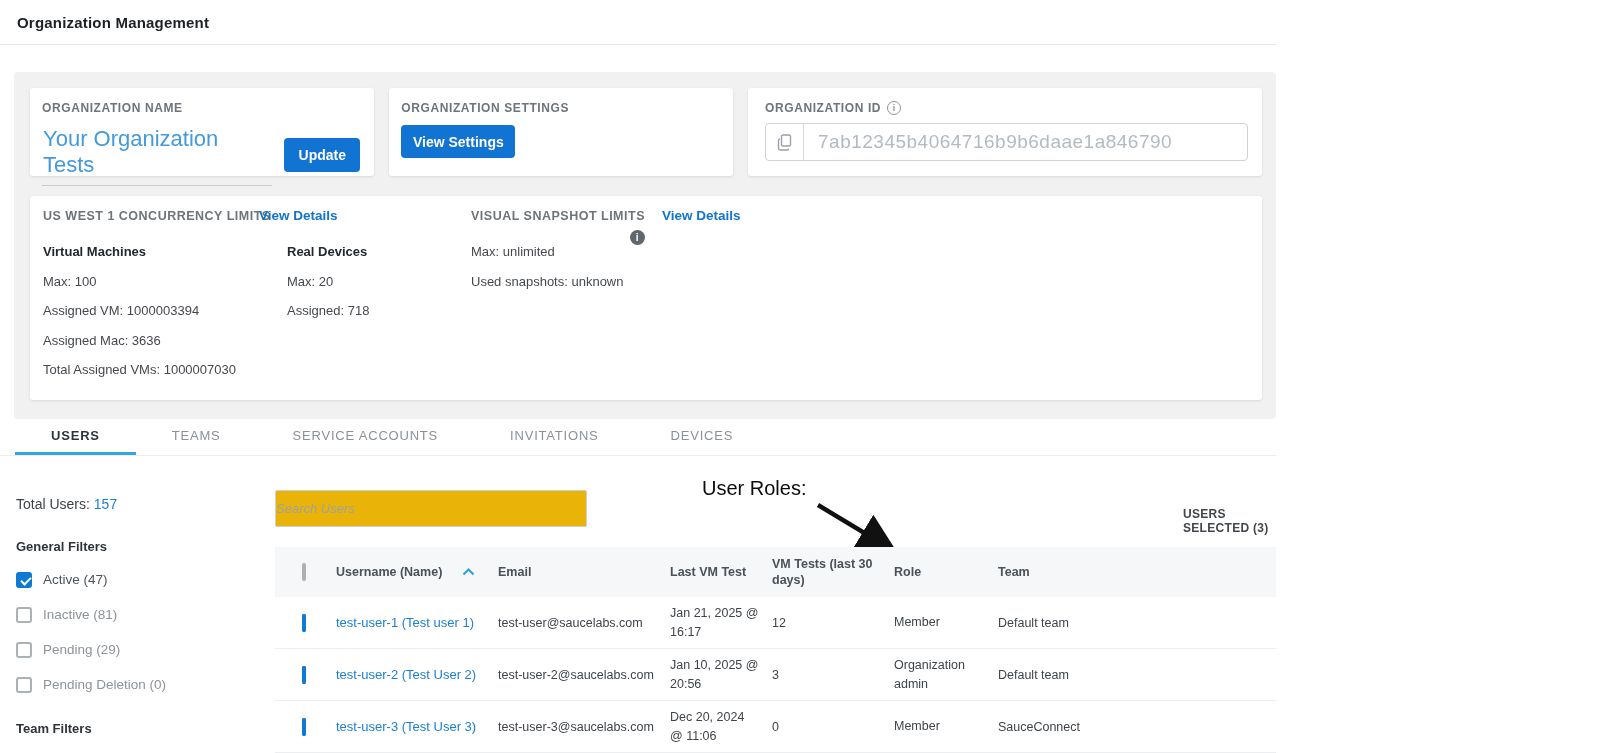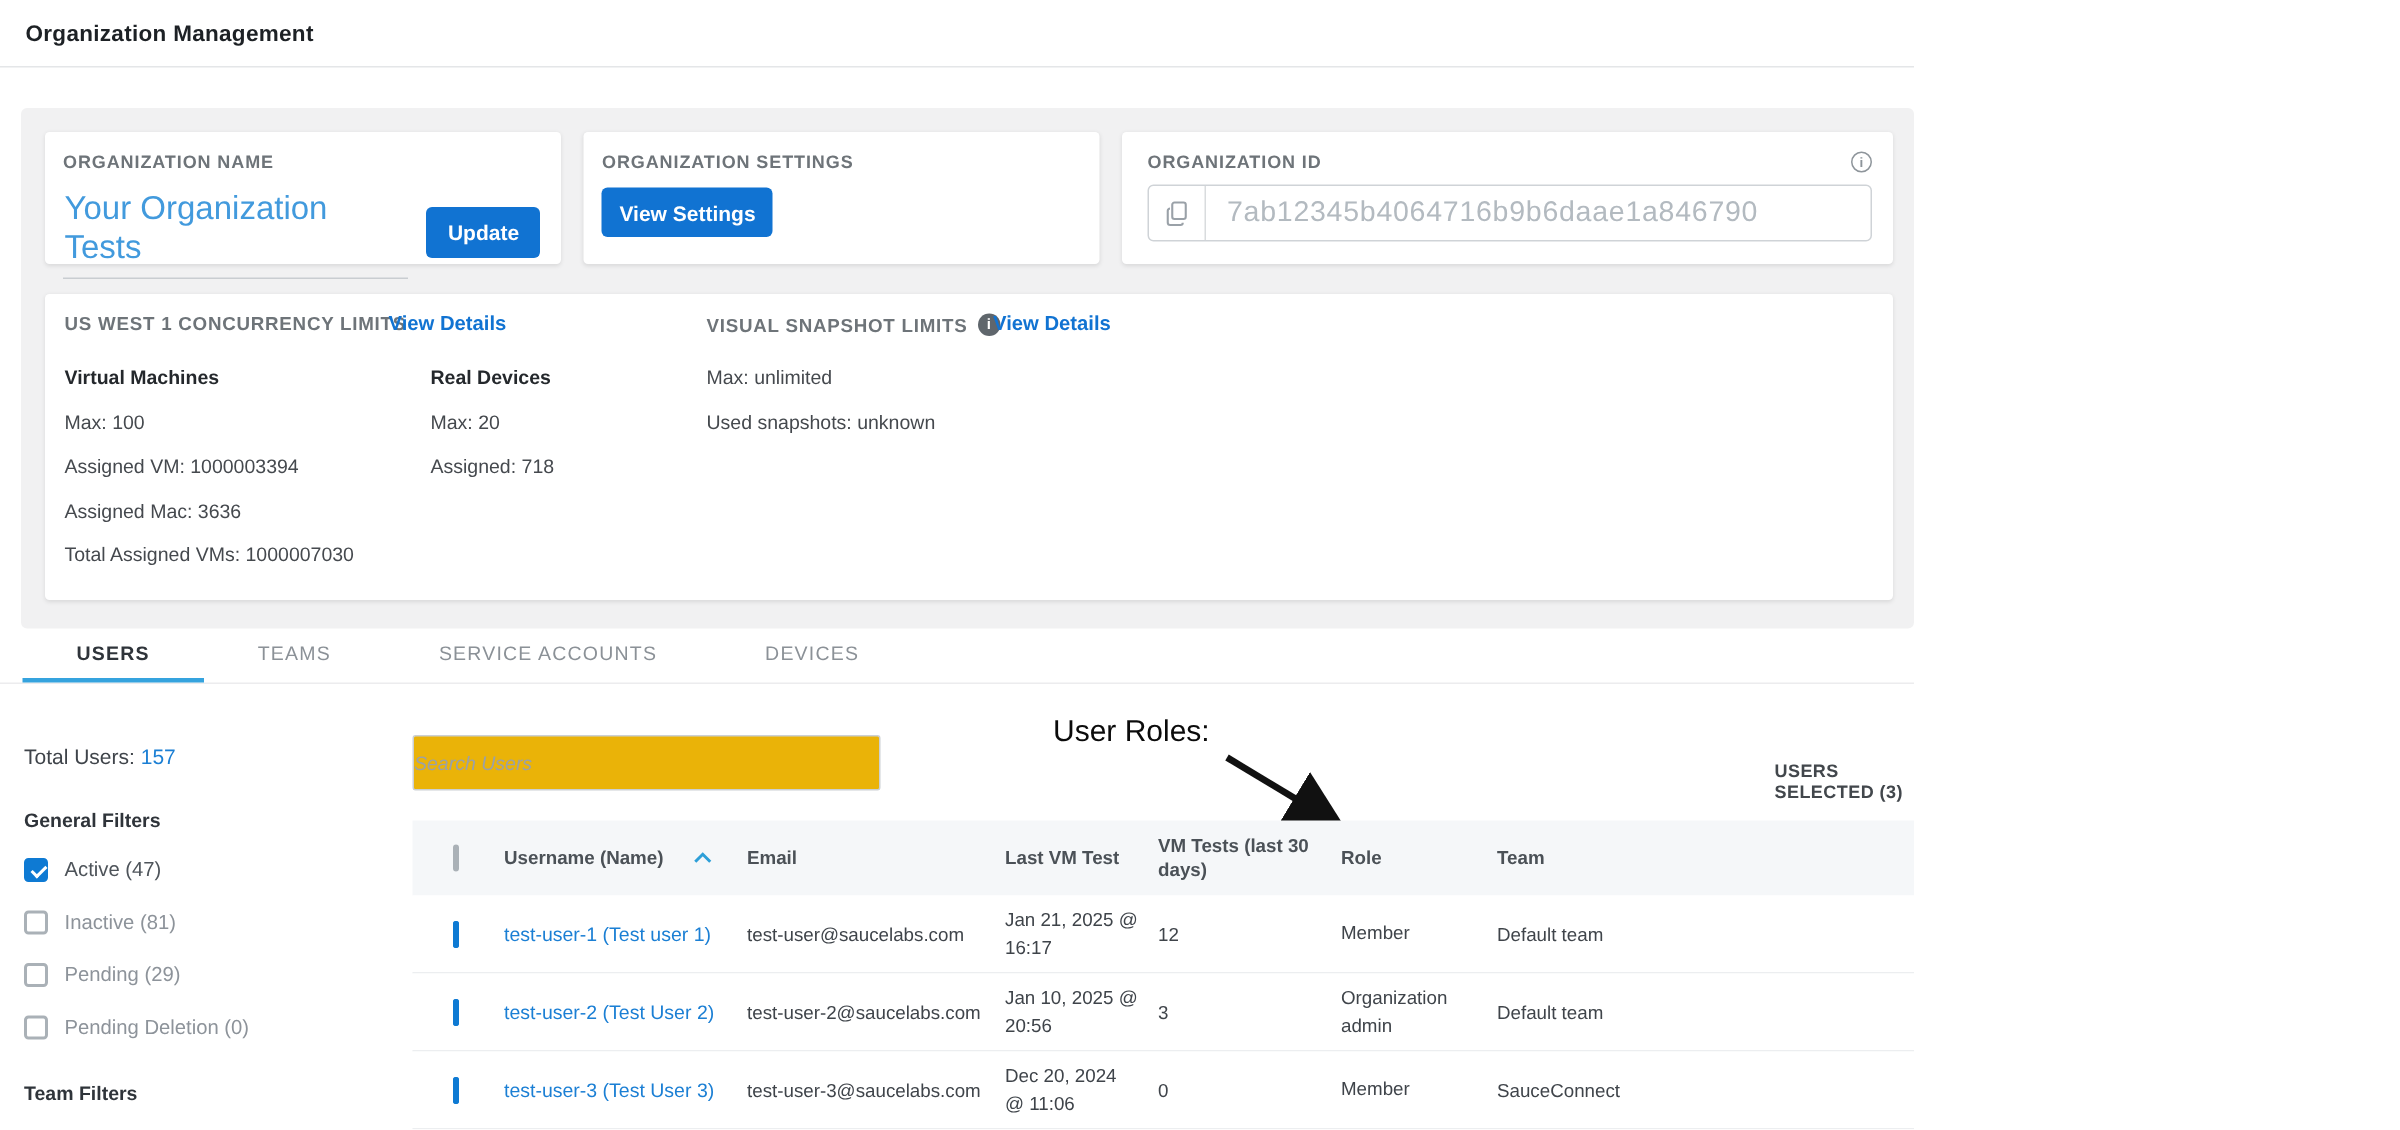--- a/index.html
+++ b/index.html
@@ -22,35 +22,35 @@
   .org-name-row { display:flex; align-items:center; gap:12px; margin-top:9px; }
   .org-name-value { flex:1; font-size:22px; color:#429add; border-bottom:1px solid #c9cdd1; padding:2px 0 7px 1px; }
   .btn-primary { background:#1173d2; color:#fff; font-weight:700; font-size:14px; border:none;
                  border-radius:4px; cursor:pointer; font-family:inherit; }
   .btn-update { width:76px; height:34px; }
 
   .card-org-settings { width:497px; padding:13px 14px 0 12px; }
   .btn-view-settings { width:114px; height:33px; margin-top:10px; }
 
   .card-org-id { flex:1; padding:13px 14px 0 17px; }
-  .org-id-label-row { display:flex; align-items:center; gap:6px;justify-content:space-between; }
+  .org-id-label-row { display:flex; align-items:center; gap:6px; }
   .info-outline { width:14px; height:14px; border:1.4px solid #8e959b; border-radius:50%; color:#8e959b;
                   font-size:9px; font-weight:700; display:inline-flex; align-items:center; justify-content:center; }
   .org-id-input { margin-top:8px; height:38px; width:483px; max-width:100%; border:1px solid #cfd3d7;
                   border-radius:4px; background:#fff; display:flex; align-items:stretch; }
   .copy-seg { width:38px; border-right:1px solid #d9dcde; display:flex; align-items:center; justify-content:center; cursor:pointer; }
   .org-id-value { flex:1; display:flex; align-items:center; padding-left:14px; font-size:19px;
                   color:#b3bac0; letter-spacing:.5px; white-space:nowrap; overflow:hidden; }
 
   
   .card-limits { position:absolute; left:16px; right:14px; top:124px; height:204px; }
   .limits-title-row { position:absolute; top:13px; left:0; right:0; height:16px; }
   .limits-title { position:absolute; font-size:12.5px; font-weight:700; letter-spacing:.5px; color:#6e7479; }
   .lt-conc { left:13px; }
-  .lt-vs { left:441px; display:flex; align-items:flex-end; gap:7px; }
+  .lt-vs { left:441px; display:flex; align-items:flex-end; gap:7px;flex-direction:column; }
   .info-filled { width:15px; height:15px; background:#5f666c; border-radius:50%; color:#fff; font-size:10px;
                  font-weight:700; display:inline-flex; align-items:center; justify-content:center; }
   .view-details { position:absolute; font-size:13.5px; font-weight:700; color:#1173d2; cursor:pointer; }
   .vd-1 { left:229px; top:-1px; }
   .vd-2 { left:632px; top:-1px; }
   .limits-col { position:absolute; top:48px; font-size:13px; color:#45494e; }
   .col-vm { left:13px; } .col-rd { left:257px; } .col-vs { left:441px; }
   .limits-col .head { font-weight:700; color:#24282c; }
   .limits-col div { margin-bottom:14.5px; }
 
@@ -182,20 +182,21 @@
         <div>Max: unlimited</div>
         <div>Used snapshots: unknown</div>
       </div>
     </div>
   </section>
 
   <nav class="tabs">
     <div class="tab active">USERS</div>
     <div class="tab">TEAMS</div>
     <div class="tab">SERVICE ACCOUNTS</div>
+    <div class="tab">INVITATIONS</div>
     <div class="tab">DEVICES</div>
   </nav>
 
   <aside class="sidebar">
     <div class="total-users">
       <span>Total Users:</span>
       <span class="count">157</span>
     </div>
 
     <div class="filter-section-title">General Filters</div>

